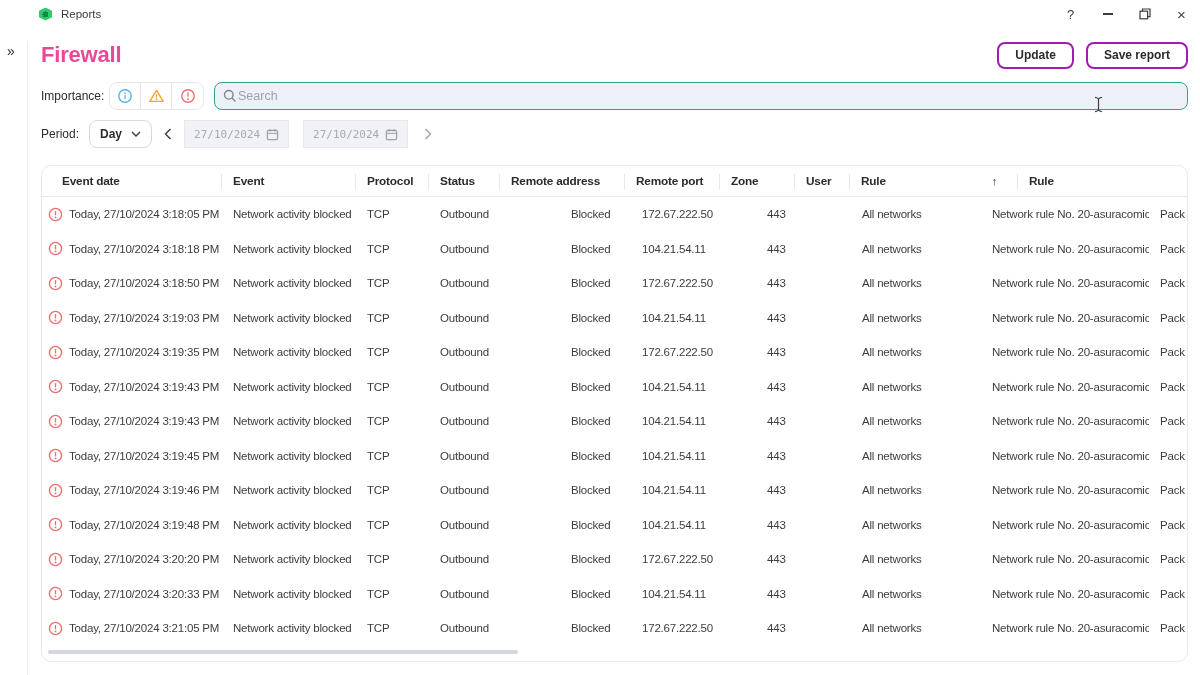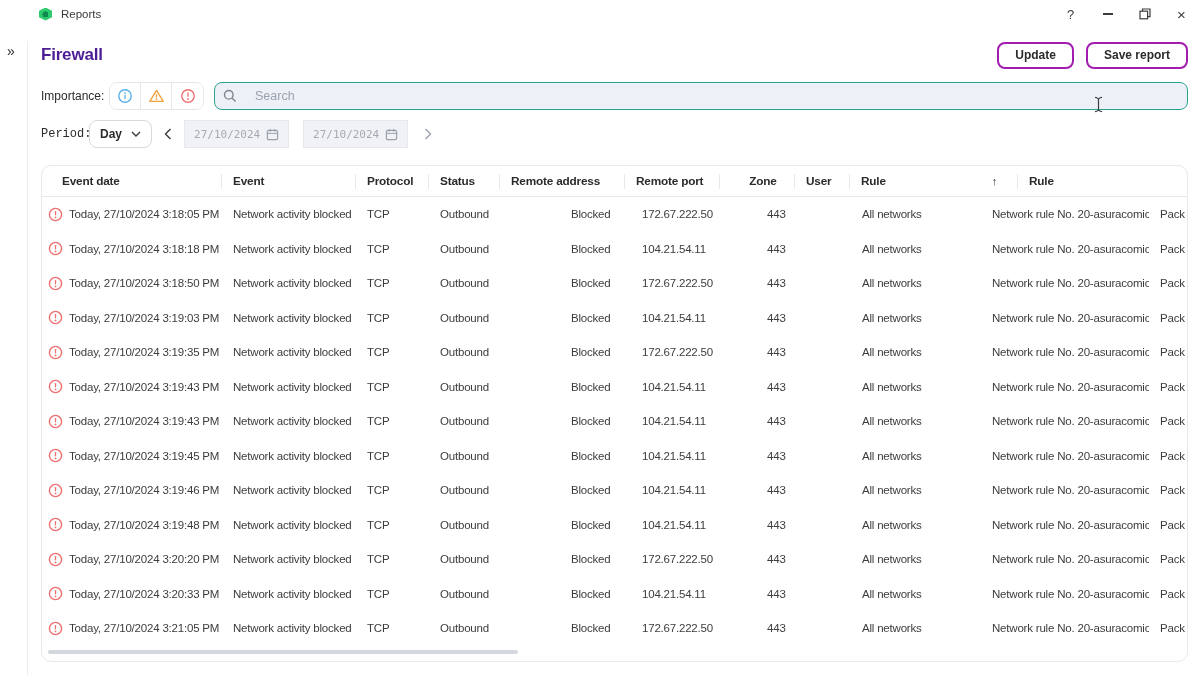--- a/index.html
+++ b/index.html
@@ -18,41 +18,41 @@
   .min-bar { width:10px; height:1.4px; background:#3c3c3c; display:inline-block; }
 
   
   .main { position:relative; height:647px; }
   .rail { position:absolute; left:0; top:0; bottom:0; width:28px; border-right:1px solid #ededf0; }
   .expand-glyph { position:absolute; left:7px; top:2px; font-size:14px; color:#2b2b2b; }
   .content { margin-left:28px; padding:0 12px 0 13px; }
 
   
   .page-head { display:flex; align-items:center; margin-top:13px; height:28px; }
-  .page-title { font-size:17px; font-weight:700; color:#4c1d95; letter-spacing:-0.2px; }
+  .page-title { font-size:22px; font-weight:700; color:#ec4899; letter-spacing:-0.2px; }
   .btn { height:27px; padding:0 16px; margin-left:12px; background:#fff;
          border:2px solid #a21caf; border-radius:8px; font-size:12px; font-weight:700;
          color:#2b2b2b; display:flex; align-items:center; font-family:inherit; }
   .btn.first { margin-left:auto; }
 
   
   .filter-row { display:flex; align-items:center; margin-top:13px; height:28px; }
   .imp-label { width:68px; font-size:12px; color:#2b2b2b; }
   .segmented { display:flex; height:28px; border:1px solid #e3e6ea; border-radius:8px;
                overflow:hidden; background:#fff; }
   .seg { width:31px; display:flex; align-items:center; justify-content:center;
          border-right:1px solid #e3e6ea; background:#fff; }
   .seg:last-child { border-right:none; }
   .search { flex:1; margin-left:10px; height:28px; border:1.5px solid #2ba48e; border-radius:8px;
-            background:#edf1f7; display:flex; align-items:center; padding:0 8px; gap:18px; }
+            background:#edf1f7; display:flex; align-items:center; padding:0 8px; gap:1px; }
   .search-ph { color:#9aa2ad; font-size:12.5px; }
 
   
   .period-row { display:flex; align-items:center; margin-top:10px; height:28px; }
-  .period-label { width:48px; font-size:12px;font-family:Liberation Mono, monospace; }
+  .period-label { width:48px; font-size:12px; }
   .select { height:28px; border:1px solid #d6d9de; border-radius:8px; background:#fff;
             display:flex; align-items:center; padding:0 10px; gap:9px; font-size:12px; font-weight:600; }
   .nav-btn { width:16px; height:28px; display:flex; align-items:center; justify-content:center; margin-left:8px; }
   .nav-btn.next { margin-left:12px; }
   .date-field { height:28px; width:105px; background:#f0f2f5; border:1px solid #e6e8ec; border-radius:0;
                 display:flex; align-items:center; justify-content:space-between; padding:0 9px; margin-left:8px; }
   .date-field.second { margin-left:14px; }
   .date-text { color:#a4aab3; font-size:11px; font-family:"DejaVu Sans Mono", monospace; }
 
   
@@ -65,21 +65,21 @@
   .th::after { content:''; position:absolute; right:0; top:8px; width:1px; height:15px; background:#e7e9ed; }
   .th:last-child::after { display:none; }
   .th.c0 { padding-left:20px; }
   .sort-arrow { margin-left:auto; margin-right:21px; font-size:11px; font-weight:400; color:#2b2b2b; }
   .tr { display:flex; align-items:center; height:34.5px; }
   .td { flex:none; padding-left:11px; font-size:11.5px; color:#3c3c3c; letter-spacing:-0.2px;
         white-space:nowrap; overflow:hidden; }
   .td.c0 { padding-left:6px; display:flex; align-items:center; gap:6px; }
   .row-icon { display:flex; align-items:center; }
   .c0 { width:180px; } .c1 { width:134px; } .c2 { width:73px; } .c3 { width:131px; }
-  .c4 { width:71px; }  .c5 { width:125px; } .c6 { width:95px; } .c7 { width:75px;justify-content:center; }
+  .c4 { width:71px; }  .c5 { width:125px; } .c6 { width:95px; } .c7 { width:75px; }
   .c8 { width:55px; }  .c9 { width:168px; } .c10 { width:120px; }
   .hscroll { position:absolute; left:6px; bottom:7px; width:470px; height:4px;
              border-radius:2px; background:#d4d8de; }
 
   
   .cursor-ibeam { position:absolute; left:1093px; top:55px; }
 </style>
 </head>
 <body>
 

